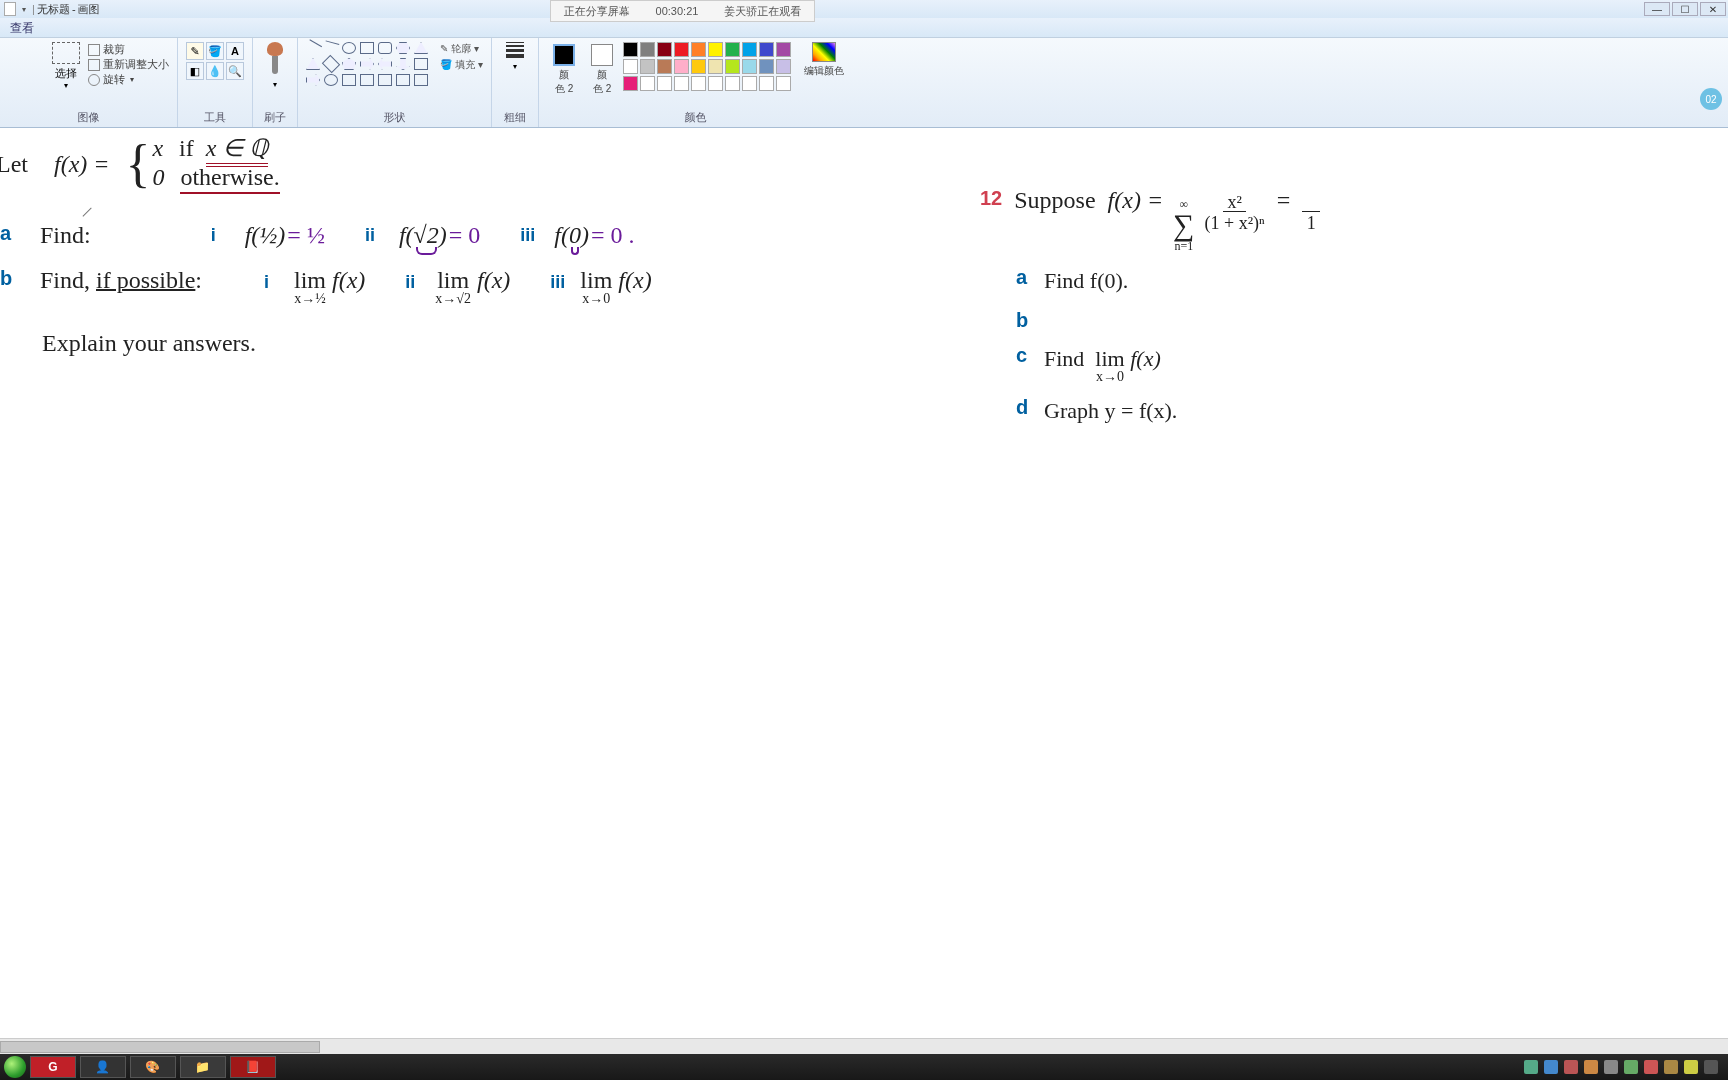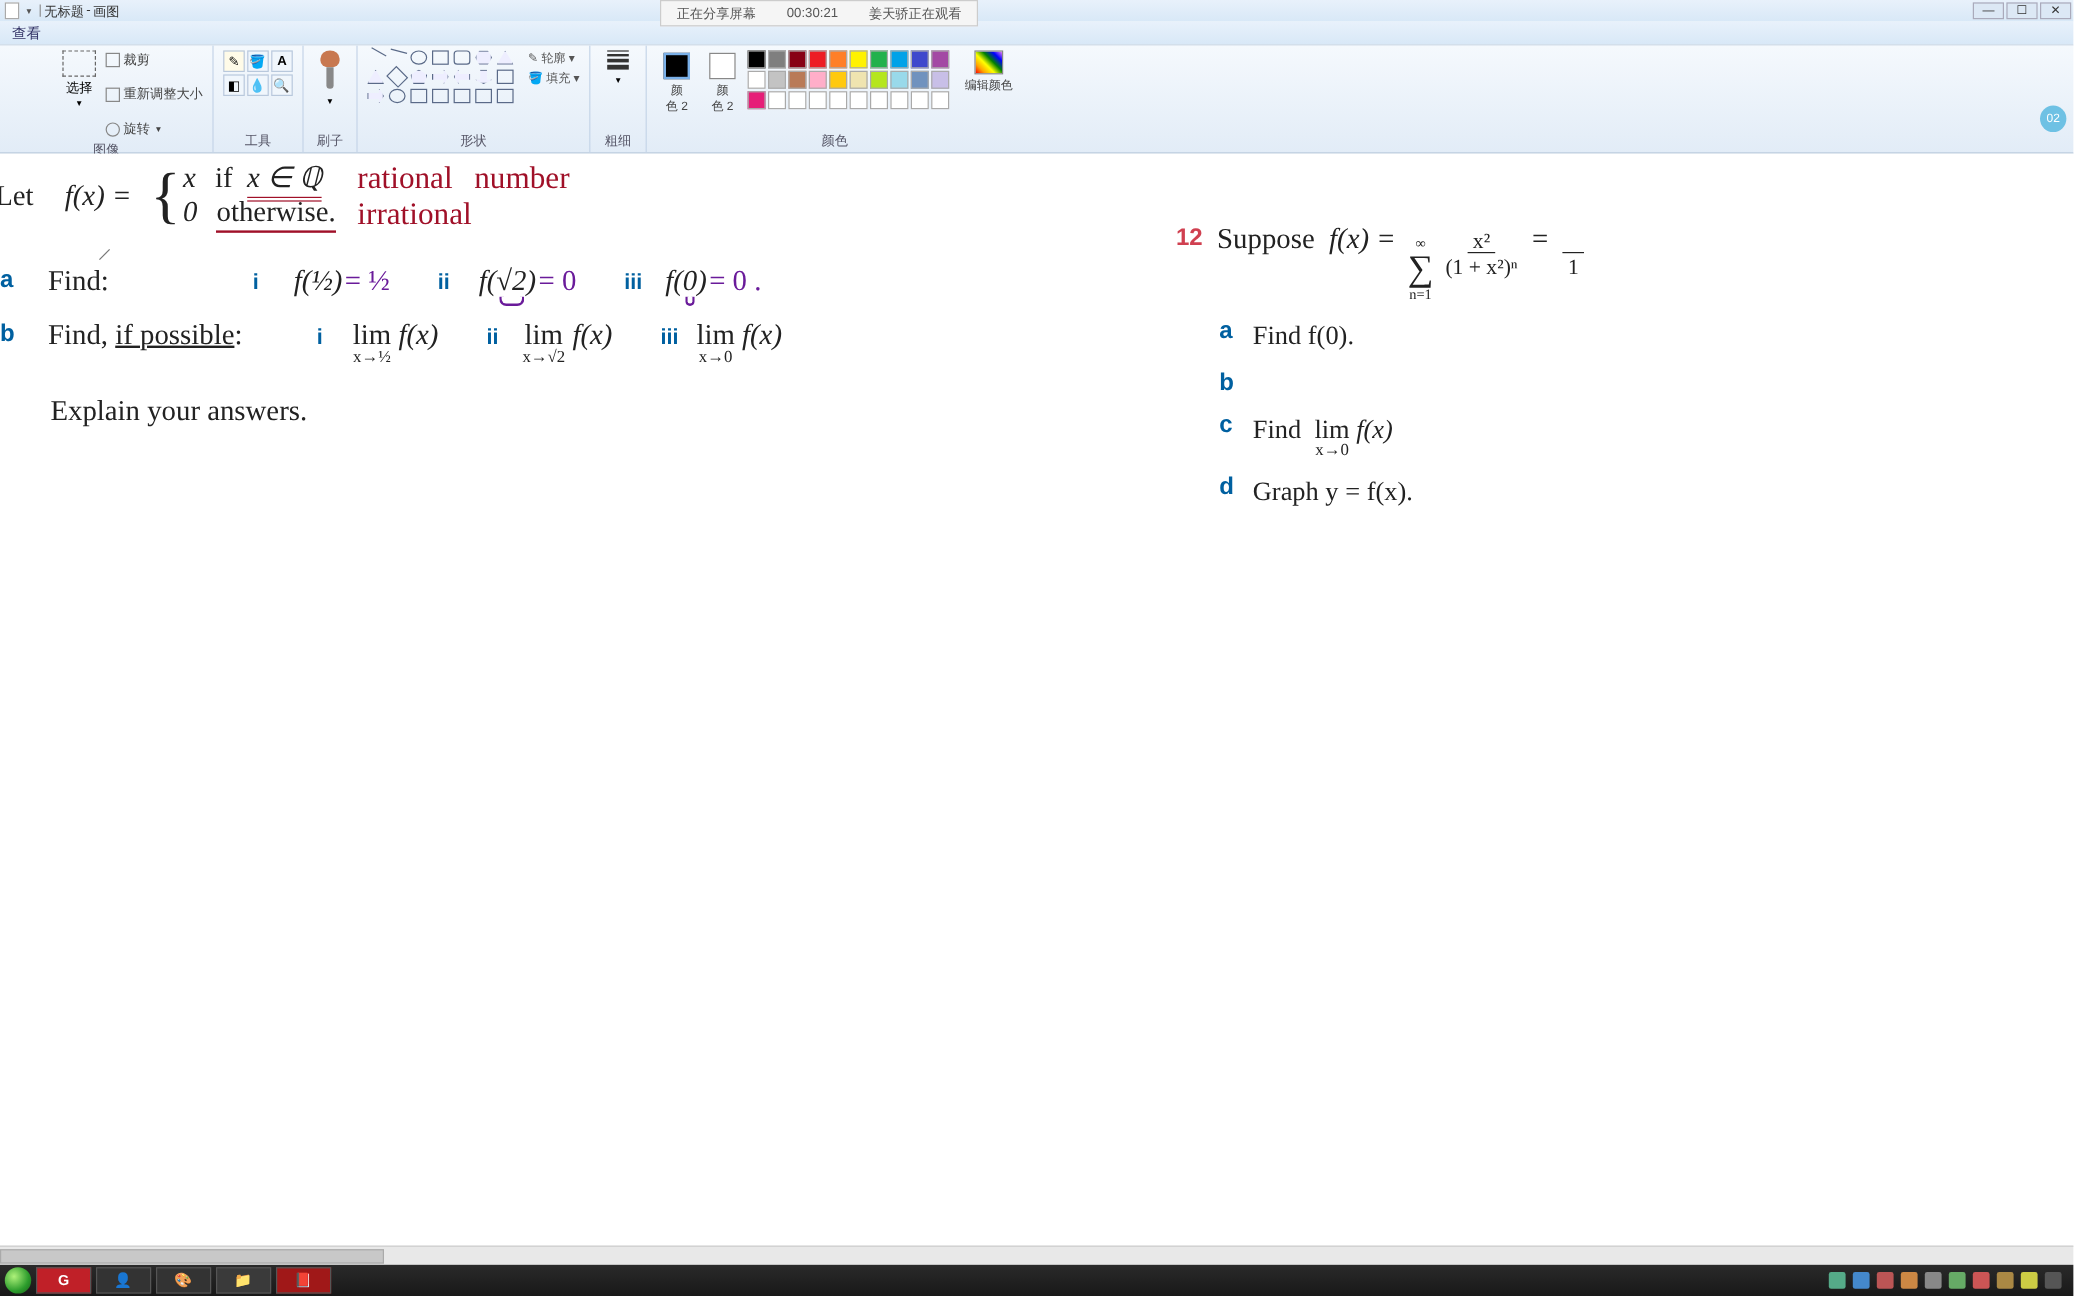--- a/index.html
+++ b/index.html
@@ -21,21 +21,21 @@
 
   
   .ribbon { height: 90px; background: linear-gradient(#f5f9fd, #e2ecf7); border-bottom: 1px solid #a8bdd4; display: flex; position: relative; }
   .ribbon-group { border-right: 1px solid #c5d5e8; padding: 4px 8px 2px 8px; display: flex; flex-direction: column; justify-content: space-between; }
   .ribbon-group .group-label { text-align: center; font-size: 11px; color: #556; margin-top: 2px; }
   .group-body { display: flex; align-items: flex-start; gap: 4px; flex: 1; }
 
   
   .img-group .select-btn { width: 36px; display: flex; flex-direction: column; align-items: center; font-size: 11px; margin-left: 40px; }
   .select-rect { width: 28px; height: 22px; border: 1px dashed #666; margin-bottom: 2px; }
-  .img-group .mini-list { display: flex; flex-direction: column; gap: 14px; font-size: 11px; color: #444; }
+  .img-group .mini-list { display: flex; flex-direction: column; gap: 0; font-size: 11px; color: #444; }
   .mini-item { display: flex; align-items: center; gap: 3px; white-space: nowrap; }
   .mini-icon { width: 12px; height: 12px; display: inline-block; }
 
   
   .tools-grid { display: grid; grid-template-columns: repeat(3, 18px); grid-template-rows: repeat(2, 18px); gap: 2px; }
   .tool-btn { width: 18px; height: 18px; border: 1px solid #b8c8dc; background: #f0f6fc; display: flex; align-items: center; justify-content: center; font-size: 11px; }
   .tool-btn.pencil { background: #fffbe8; }
 
   
   .brush-group .brush-icon { width: 28px; height: 34px; position: relative; }
@@ -334,24 +334,20 @@
             <span class="case-row">
                 <span>x</span>
                 <span class="cond"><span>if</span>&nbsp; <span class="dbl-eq" style="font-style:italic;">x ∈ ℚ</span></span>
               </span>
             <span class="case-row">
                 <span>0</span>
                 <span class="cond underline-red">otherwise.</span>
               </span>
           </span>
         </span>
-        <span style="display:flex;flex-direction:column;margin-left:8px;">
-          <span><span class="hand big">rational</span>&nbsp;&nbsp;&nbsp;<span class="hand big">number</span></span>
-          <span class="hand big">irrational</span>
-        </span>
       </div>
       <div class="pencil-draw"></div>
 
       <div class="sub-row" style="margin-top:28px;">
         <span class="part-label">a</span>
         <span class="task">Find:</span>
         <div class="items" style="margin-left:70px;">
           <span class="ansblock"><span class="roman">i</span>&nbsp;<span style="font-style:italic;">f(½)</span> <span class="hand purple">= ½</span></span>
           <span class="ansblock"><span class="roman">ii</span>&nbsp;<span style="font-style:italic;"><i>f</i>(<span class="under-arrow">√2</span>)</span> <span class="hand purple">= 0</span></span>
           <span class="ansblock"><span class="roman">iii</span>&nbsp;<span style="font-style:italic;"><i>f</i>(<span class="under-arrow">0</span>)</span> <span class="hand purple">= 0 .</span></span>

